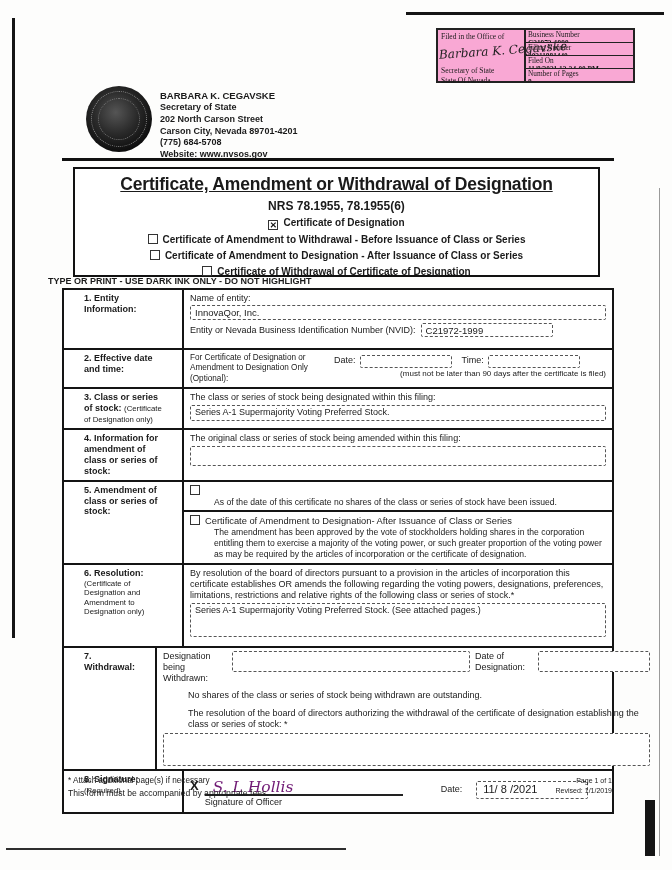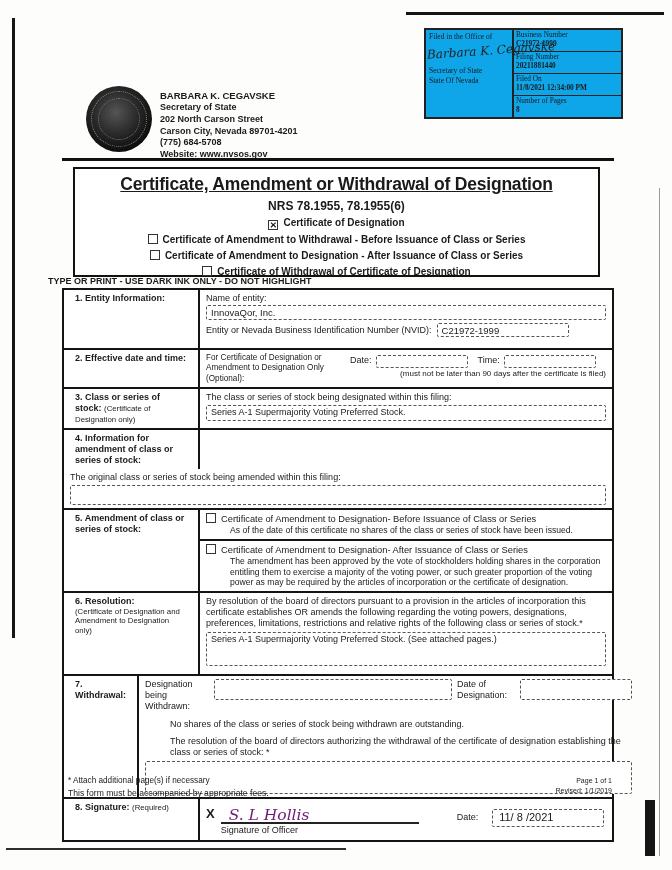--- a/index.html
+++ b/index.html
@@ -7,21 +7,21 @@
   .page { position:relative; width:672px; height:870px; background:#fdfdfc; overflow:hidden; }
 
   
   .art-left  { position:absolute; left:12px; top:18px; width:3px; height:620px; background:#151515; }
   .art-top   { position:absolute; left:406px; top:12px; width:258px; height:3px; background:#151515; }
   .art-rline { position:absolute; left:659px; top:188px; width:1px; height:668px; background:#9a9a9a; }
   .art-bottom{ position:absolute; left:6px; top:848px; width:340px; height:2px; background:#2e2e2e; }
   .art-rbar  { position:absolute; left:645px; top:800px; width:10px; height:56px; background:#151515; }
 
   
-  .stamp { position:absolute; left:424px; top:28px; width:199px; height:91px; border:2px solid #222; display:flex; font-family:"Liberation Serif", serif; background:#0ea5e9; }
+  .stamp { position:absolute; left:436px; top:28px; width:199px; height:55px; border:2px solid #222; display:flex; font-family:"Liberation Serif", serif; background:#f9a8d4; }
   .stamp-left { width:86px; padding:2px 3px; position:relative; font-size:7.5px; line-height:1.3; }
   .stamp-sig { font-family:"DejaVu Serif", serif; font-style:italic; font-size:12px; transform:rotate(-4deg); white-space:nowrap; margin:3px 0 6px -2px; color:#222; }
   .stamp-right { flex:1; border-left:2px solid #222; display:flex; flex-direction:column; }
   .stamp-field { flex:1; border-bottom:1px solid #222; padding:0px 2px; font-size:7.3px; line-height:1.25; overflow:hidden; }
   .stamp-field:last-child { border-bottom:none; }
   .sf-value { font-weight:bold; white-space:nowrap; }
 
   
   .seal { position:absolute; left:86px; top:86px; width:66px; height:66px; border-radius:50%;
           background:radial-gradient(circle at 45% 40%, #555 0%, #2a2a2a 40%, #0c0c0c 75%, #000 100%); }
@@ -37,28 +37,28 @@
   .statute { font-size:12px; font-weight:bold; margin-top:4px; }
   .t-option { font-size:10px; font-weight:bold; margin-top:4px; line-height:12px; }
   .cb { display:inline-block; width:10px; height:10px; border:1.4px solid #333; font-size:8.5px; font-weight:bold; line-height:9px; text-align:center; vertical-align:-1.5px; margin-right:5px; background:#fff; color:#111; }
 
   .instruction { position:absolute; left:48px; top:276px; font-size:9px; font-weight:bold; }
 
   
   .form-table { position:absolute; left:62px; top:288px; width:552px; border:2px solid #141414; background:#fff; }
   .row { display:flex; border-bottom:2px solid #141414; }
   .row:last-child { border-bottom:none; }
-  .col-label { width:136px; border-right:2px solid #141414; padding:3px 11px; font-size:9px; font-weight:bold; line-height:1.22; }
+  .col-label { width:120px; border-right:2px solid #141414; padding:3px 20px; font-size:9px; font-weight:bold; line-height:1.22; }
   .col-label .sub { font-weight:normal; font-size:7.8px; }
   .col-content { flex:1; padding:3px 6px; font-size:9px; line-height:1.25; position:relative; }
   .dash-box { border:1px dashed #555; border-radius:2px; background:#fff; }
   .fill-val { font-size:9.5px; padding:1px 4px; }
 
   
-  .r1 { min-height:60px; } .r2 { min-height:33px; } .r3 { min-height:33px; } .r4 { min-height:39px;flex-direction:column; }
+  .r1 { min-height:60px; } .r2 { min-height:33px; } .r3 { min-height:33px; } .r4 { min-height:39px; }
   .r5 { min-height:68px; } .r6 { min-height:83px; } .r7 { min-height:108px; } .r8 { min-height:41px; }
 
   .name-box { margin-top:1px; height:15px; }
   .nvid-line { display:flex; align-items:center; margin-top:3px; gap:5px; }
   .nvid-box { width:132px; height:14px; }
 
   .r2-flex { display:flex; gap:6px; }
   .opt-note { width:138px; font-size:8.2px; }
   .dt-group { display:flex; align-items:flex-start; gap:4px; margin-top:2px; }
   .dt-box { width:92px; height:13px; }
@@ -217,21 +217,21 @@
         <div>The original class or series of stock being amended within this filing:</div>
         <div class="dash-box amend-box"></div>
       </div>
     </div>
 
     <div class="row r5">
       <div class="col-label">5. Amendment of class or series of stock:</div>
       <div class="col-content">
         <div class="sub-row">
           <div class="opt-head">
-            <span class="cb"></span><span>Certificate of Amendment to Designation- Before Issuance of Class or Series</span>
+            <span class="cb"></span>
           </div>
           <div class="opt-body">As of the date of this certificate no shares of the class or series of stock have been issued.</div>
         </div>
         <div class="sub-row">
           <div class="opt-head">
             <span class="cb"></span><span>Certificate of Amendment to Designation- After Issuance of Class or Series</span>
           </div>
           <div class="opt-body">The amendment has been approved by the vote of stockholders holding shares in the corporation entitling them to exercise a majority of the voting power, or such greater proportion of the voting power as may be required by the articles of incorporation or the certificate of designation.</div>
         </div>
       </div>

